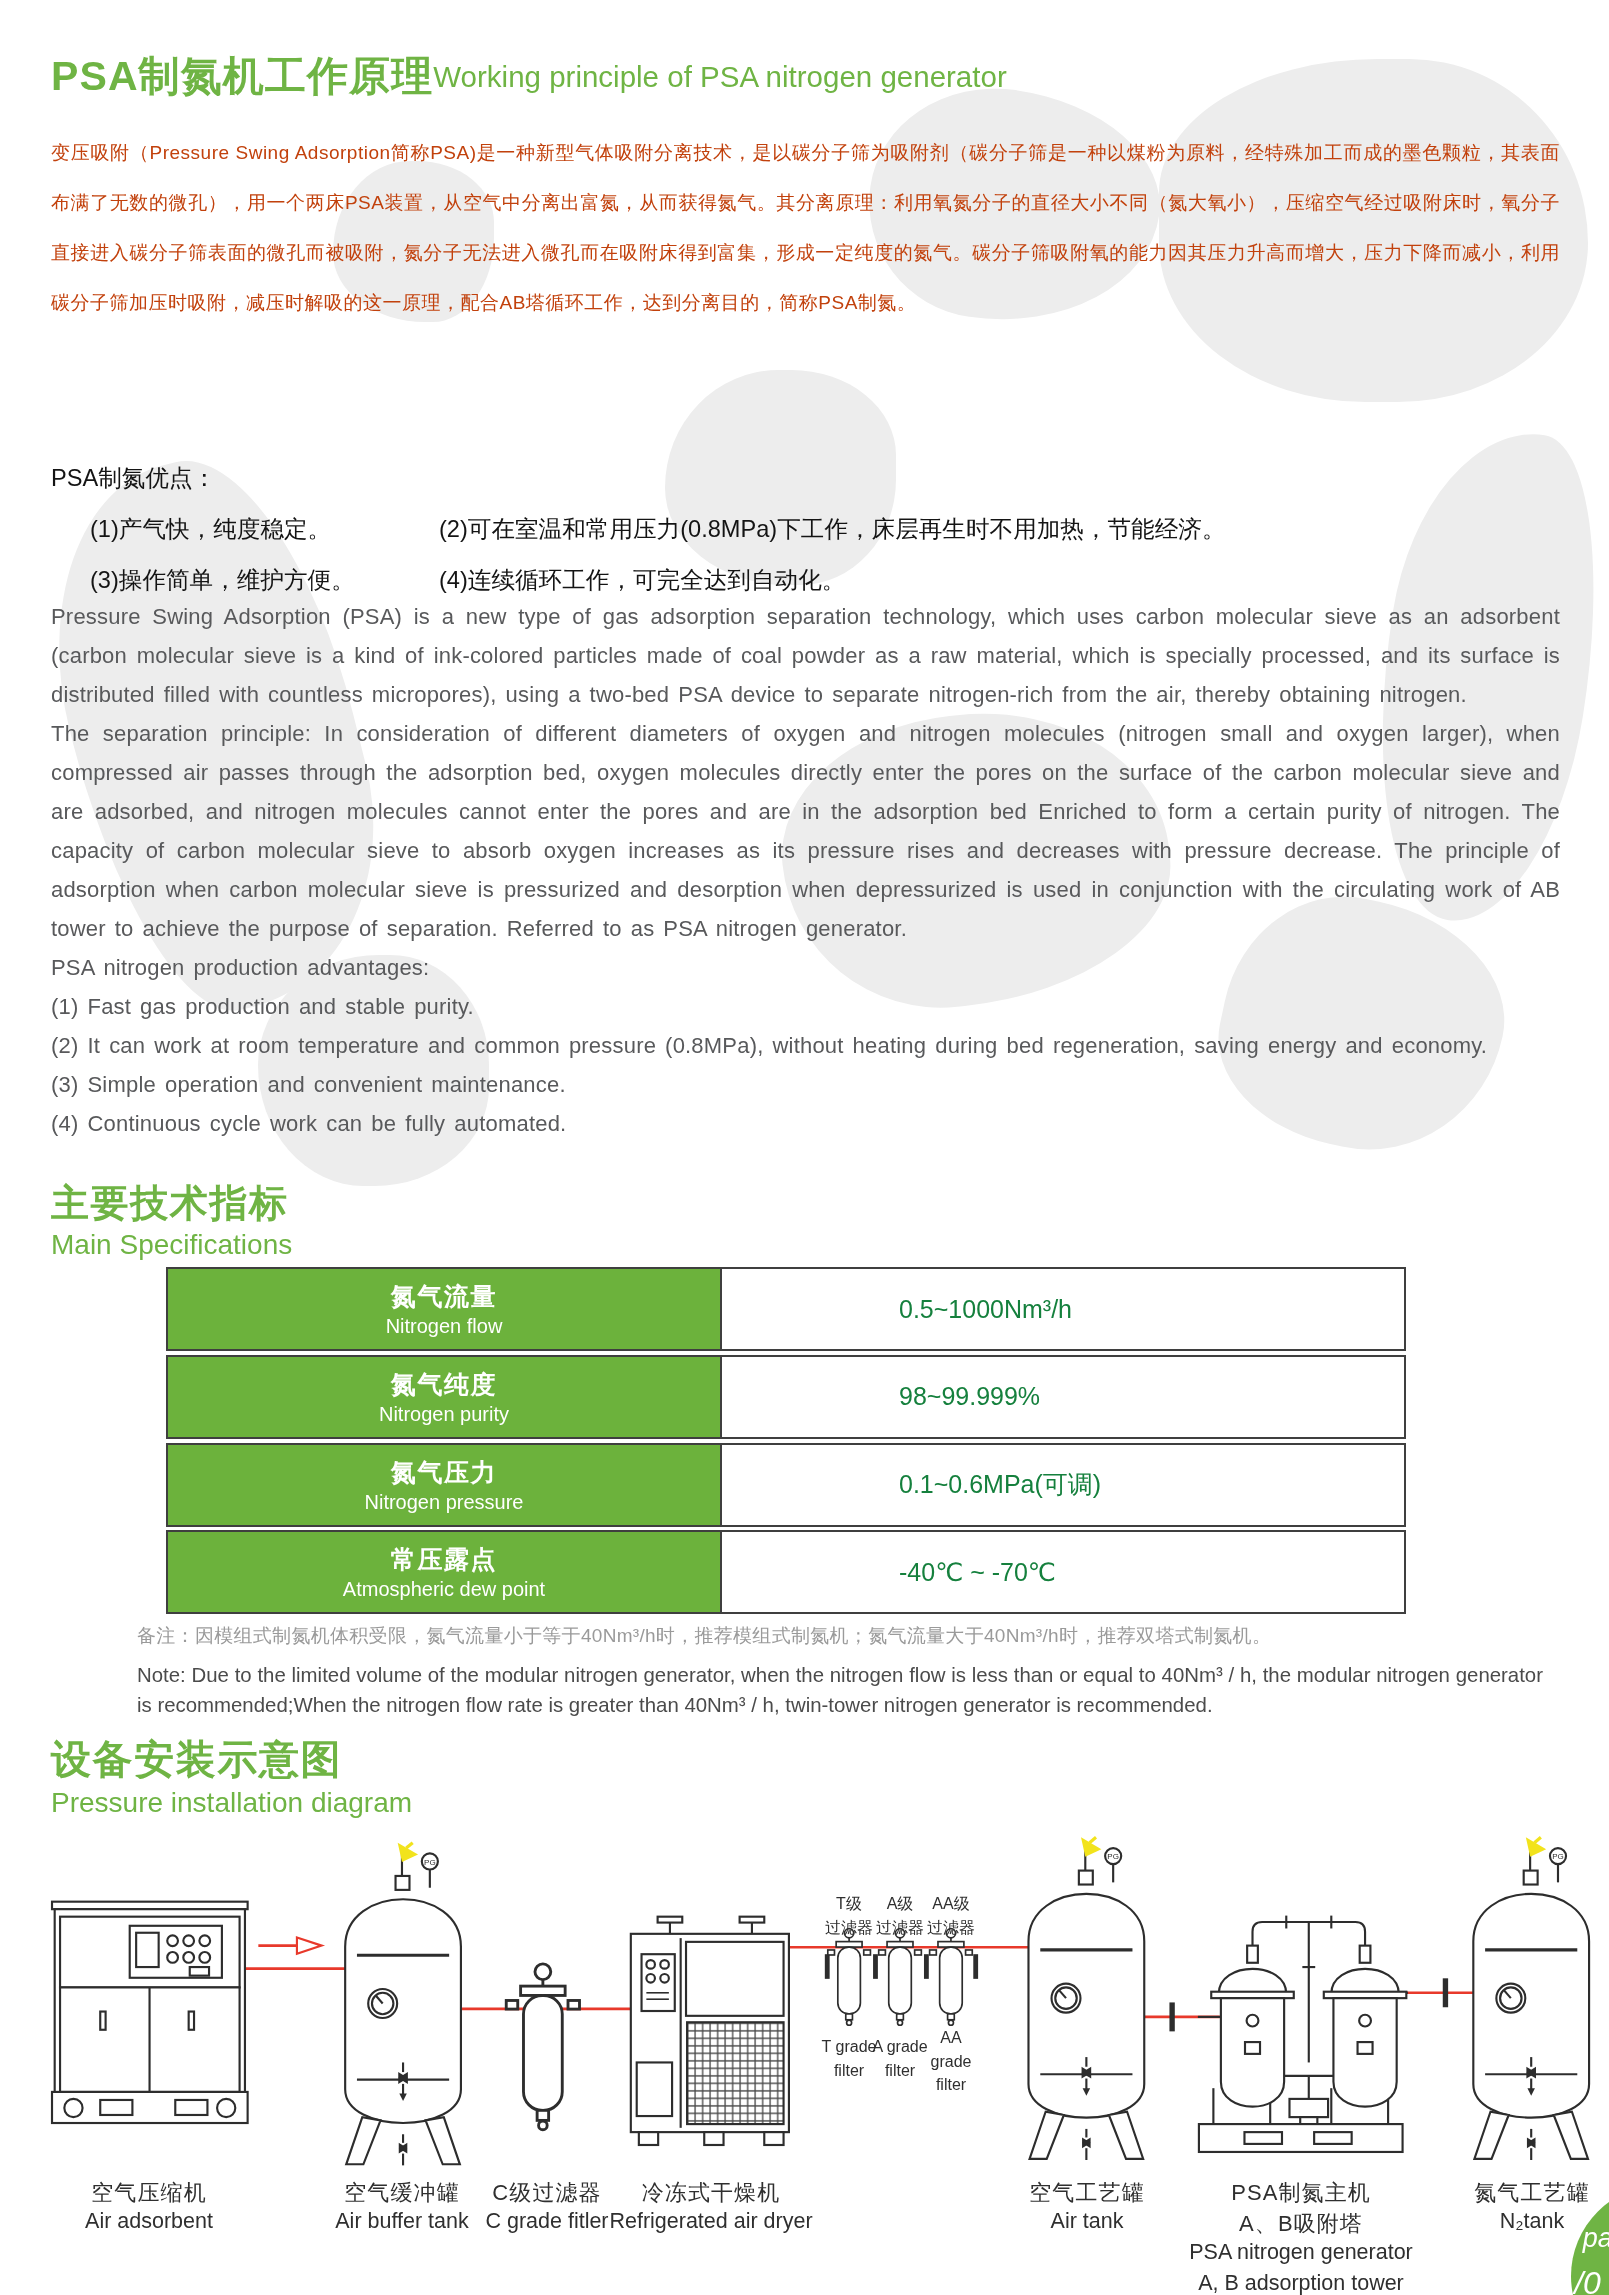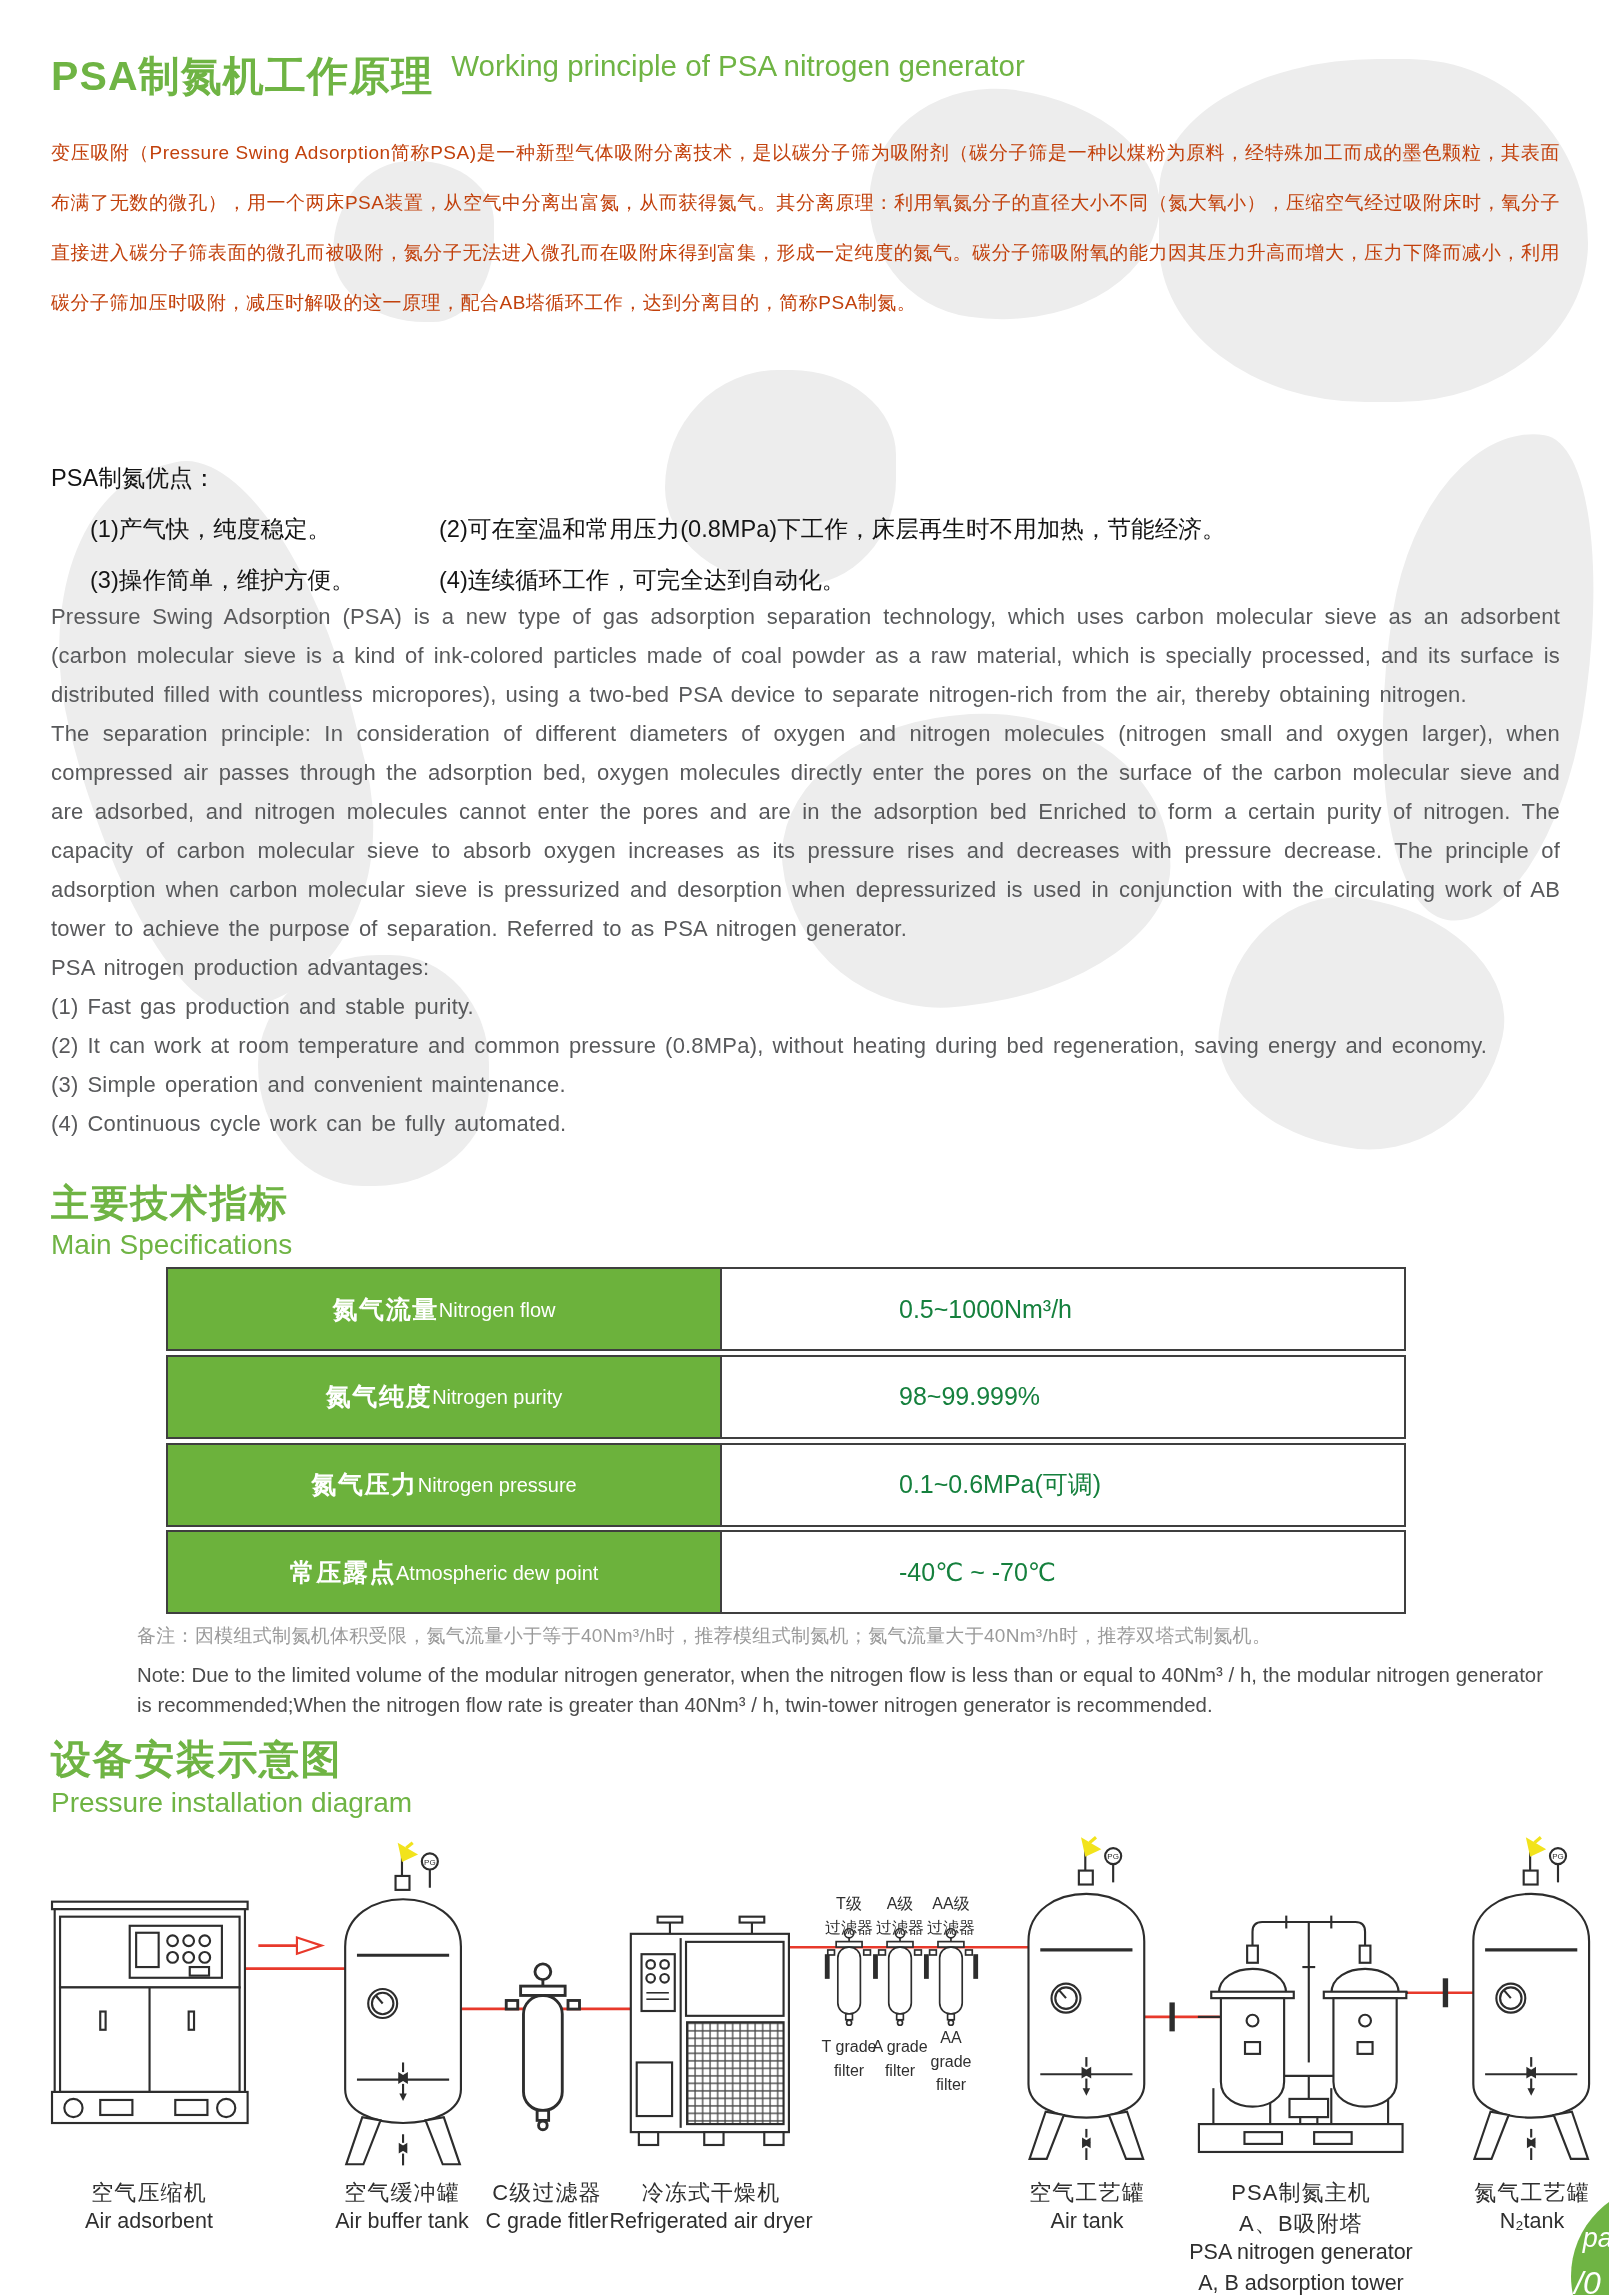--- a/index.html
+++ b/index.html
@@ -7,21 +7,21 @@
     width:1610px;height:2295px;position:relative;overflow:hidden;
     background:#ffffff;
     font-family:"Liberation Sans","DejaVu Sans",sans-serif;
     color:#1a1a1a;
   }
   
   .map-blob{position:absolute;background:#ededed;z-index:0;}
   .layer{position:absolute;z-index:2;}
 
   
-  .title-row{display:flex;align-items:flex-start;gap:18px;white-space:nowrap;}
+  .title-row{display:flex;align-items:center;white-space:nowrap;}
   .title-zh{font-size:41px;font-weight:bold;color:#6fb444;letter-spacing:1.1px;}
   .title-en{font-size:29.5px;color:#6fb444;}
 
   
   .zh-para{
     width:1509px;font-size:19px;line-height:50px;color:#c2410c;
     text-align:justify;text-justify:inter-character;letter-spacing:0.5px;
   }
   .zh-line{font-size:23.6px;line-height:51px;color:#141414;}
   .adv-row{display:flex;margin-left:39px;}
@@ -33,21 +33,21 @@
   .en-block p{margin:0;}
   .en-list div{text-align:left;}
 
   
   .spec-head-zh{font-size:38px;font-weight:bold;color:#6fb444;letter-spacing:1.6px;}
   .spec-head-en{font-size:28px;color:#6fb444;}
   .spec-table{width:1240px;}
   .spec-row{display:flex;height:80px;border:2.1px solid #3f3f3f;margin-bottom:3.8px;background:#fff;}
   .spec-cell-param{
     width:552px;flex:0 0 552px;background:#6cb23c;border-right:2.1px solid #3f3f3f;
-    display:flex;flex-direction:row;align-items:center;justify-content:center;color:#ffffff;
+    display:flex;flex-direction:column;align-items:center;justify-content:center;color:#ffffff;
   }
   .spec-param-zh{font-size:25px;font-weight:bold;letter-spacing:1.6px;}
   .spec-param-en{font-size:20px;margin-top:2.1px;}
   .spec-cell-value{flex:1;display:flex;align-items:center;padding-left:177px;font-size:25px;color:#15803d;}
 
   
   .note-zh{font-size:19px;color:#9a9a9a;letter-spacing:0.3px;}
   .note-en{font-size:20.4px;color:#4b4b4b;line-height:30px;margin-top:10.7px;width:1406px;text-align:justify;}
 
   

